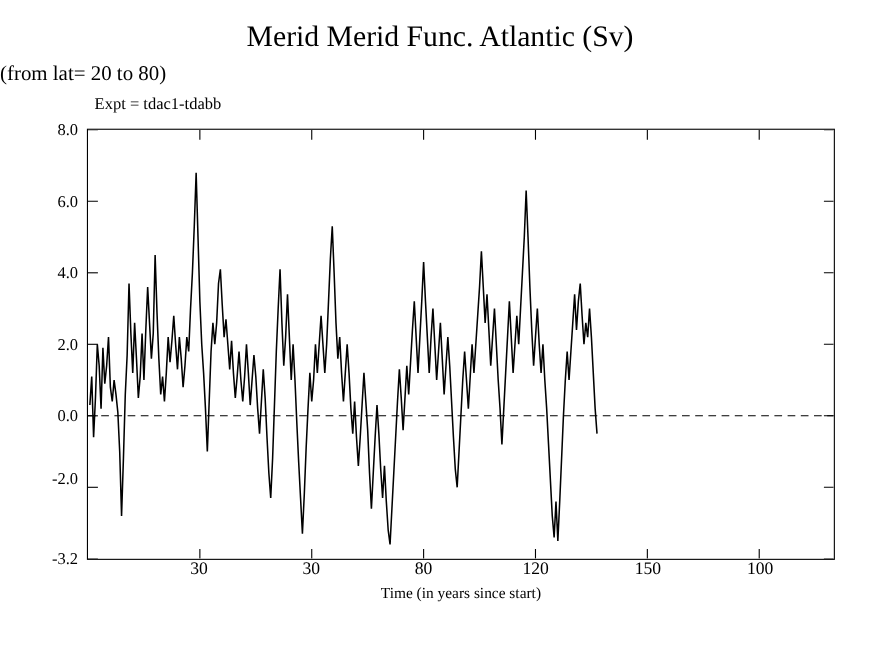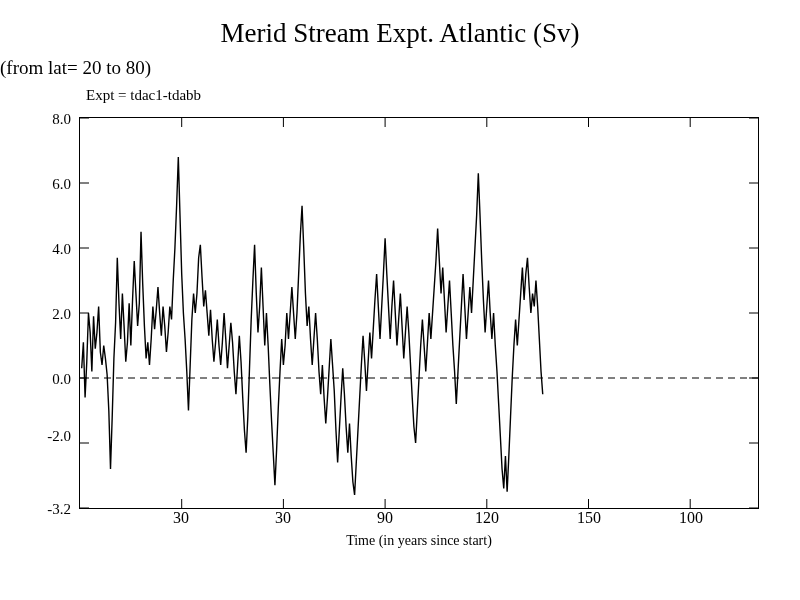--- a/index.html
+++ b/index.html
@@ -93,36 +93,36 @@
     width: 680px;
     text-align: center;
     font-size: 14px;
   }
 </style>
 </head>
 <body>
 
 <div id="root">
 
-  <div class="title">Merid Stream Expt. Atlantic (Sv)</div>
+  <div class="title">Merid Merid Func. Atlantic (Sv)</div>
   <div class="subtitle">(from lat= 20 to 80)</div>
 
   <div class="hdr-left">Expt = tdac1-tdabb</div>
 
   <div class="ytick-label" style="left:11px; top:111px;">8.0</div>
   <div class="ytick-label" style="left:11px; top:176px;">6.0</div>
   <div class="ytick-label" style="left:11px; top:241px;">4.0</div>
   <div class="ytick-label" style="left:11px; top:306px;">2.0</div>
   <div class="ytick-label" style="left:11px; top:371px;">0.0</div>
   <div class="ytick-label" style="left:11px; top:428px;">-2.0</div>
   <div class="ytick-label" style="left:11px; top:501px;">-3.2</div>
 
   <div class="xtick-label" style="left:151px; top:509px;">30</div>
   <div class="xtick-label" style="left:253px; top:509px;">30</div>
-  <div class="xtick-label" style="left:355px; top:509px;">90</div>
+  <div class="xtick-label" style="left:355px; top:509px;">80</div>
   <div class="xtick-label" style="left:457px; top:509px;">120</div>
   <div class="xtick-label" style="left:559px; top:509px;">150</div>
   <div class="xtick-label" style="left:661px; top:509px;">100</div>
 
   <div class="xaxis-title">Time (in years since start)</div>
 
   <div id="plot">
     <svg id="plot-svg" width="678" height="390" viewBox="0 0 678 390">
       <g id="ticks-g">
           <line x1="0" y1="0" x2="9" y2="0" stroke="#000" stroke-width="1"></line>

